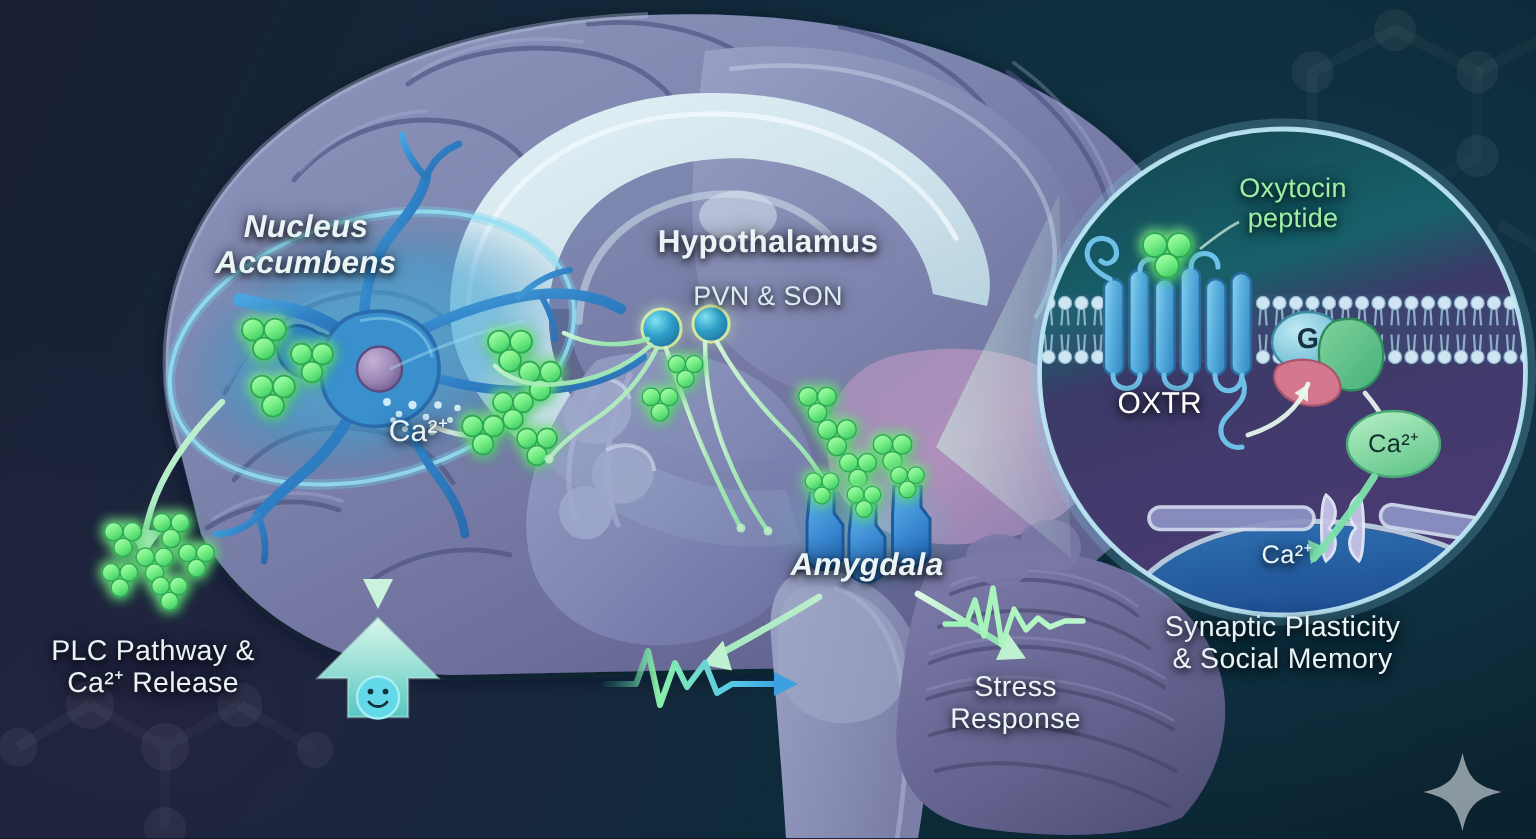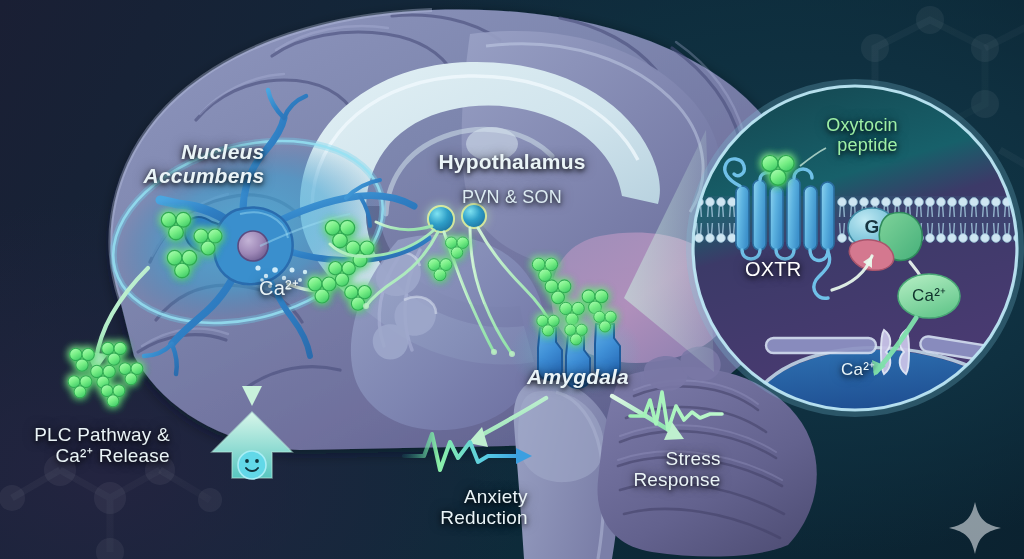--- a/index.html
+++ b/index.html
@@ -6,21 +6,21 @@
   #stage{
     position:relative;width:1024px;height:559px;overflow:hidden;
     font-family:"Liberation Sans", sans-serif;
     background:
       radial-gradient(ellipse 70% 80% at 78% 42%, #12394a 0%, #0f3040 40%, rgba(13,38,52,0) 72%),
       radial-gradient(ellipse 60% 70% at 10% 85%, #232440 0%, rgba(35,36,64,0) 70%),
       linear-gradient(115deg, #1a1f34 0%, #11283a 38%, #0d2b3a 62%, #0b2230 100%);
   }
   .lbl{position:absolute;color:#eaf4f7;text-shadow:0 2px 5px rgba(0,0,0,.85),0 0 12px rgba(0,0,0,.6);
        line-height:1.12;letter-spacing:.2px;white-space:pre-line;}
-  .lbl.center{text-align:right;transform:translateX(-50%);}
+  .lbl.center{text-align:center;transform:translateX(-50%);}
   .bold{font-weight:bold;}
   svg{display:block;}
   .fl{position:absolute;left:0;top:0;width:1024px;height:559px;pointer-events:none;}
 </style>
 </head>
 <body>
 
 <div id="stage">
 
   <svg class="fl" viewBox="0 0 1024 559">
@@ -756,26 +756,26 @@
   <div class="lbl center" style="left:512px;top:187px;font-size:18px;color:#dcebf2;">PVN &amp; SON</div>
 
   <div class="lbl center bold" style="left:578px;top:365px;font-size:21px;font-style:italic;">Amygdala</div>
 
   <div class="lbl center" style="left:279px;top:277px;font-size:20px;">Ca²⁺</div>
 
   <div class="lbl center" style="left:102px;top:424px;font-size:19px;">PLC Pathway &amp;
 Ca²⁺ Release</div>
 
 
-  <div class="lbl center" style="left:484px;top:486px;font-size:19px;">Anxiety
-Reduction</div>
 
   <div class="lbl center" style="left:677px;top:448px;font-size:19px;">Stress
 Response</div>
 
+  <div class="lbl center" style="left:855px;top:408px;font-size:19px;">Synaptic Plasticity
+&amp; Social Memory</div>
 
   <div class="lbl center" style="left:862px;top:115px;font-size:18px;color:#9ef0a6;">Oxytocin
 peptide</div>
 
   <div class="lbl" style="left:745px;top:258px;font-size:20px;color:#ffffff;">OXTR</div>
 
   <div class="lbl center" style="left:872px;top:216px;font-size:19px;color:#16333f;font-weight:bold;text-shadow:none;">G</div>
 
   <div class="lbl center" style="left:929px;top:286px;font-size:17px;color:#10332c;text-shadow:none;">Ca²⁺</div>
 

